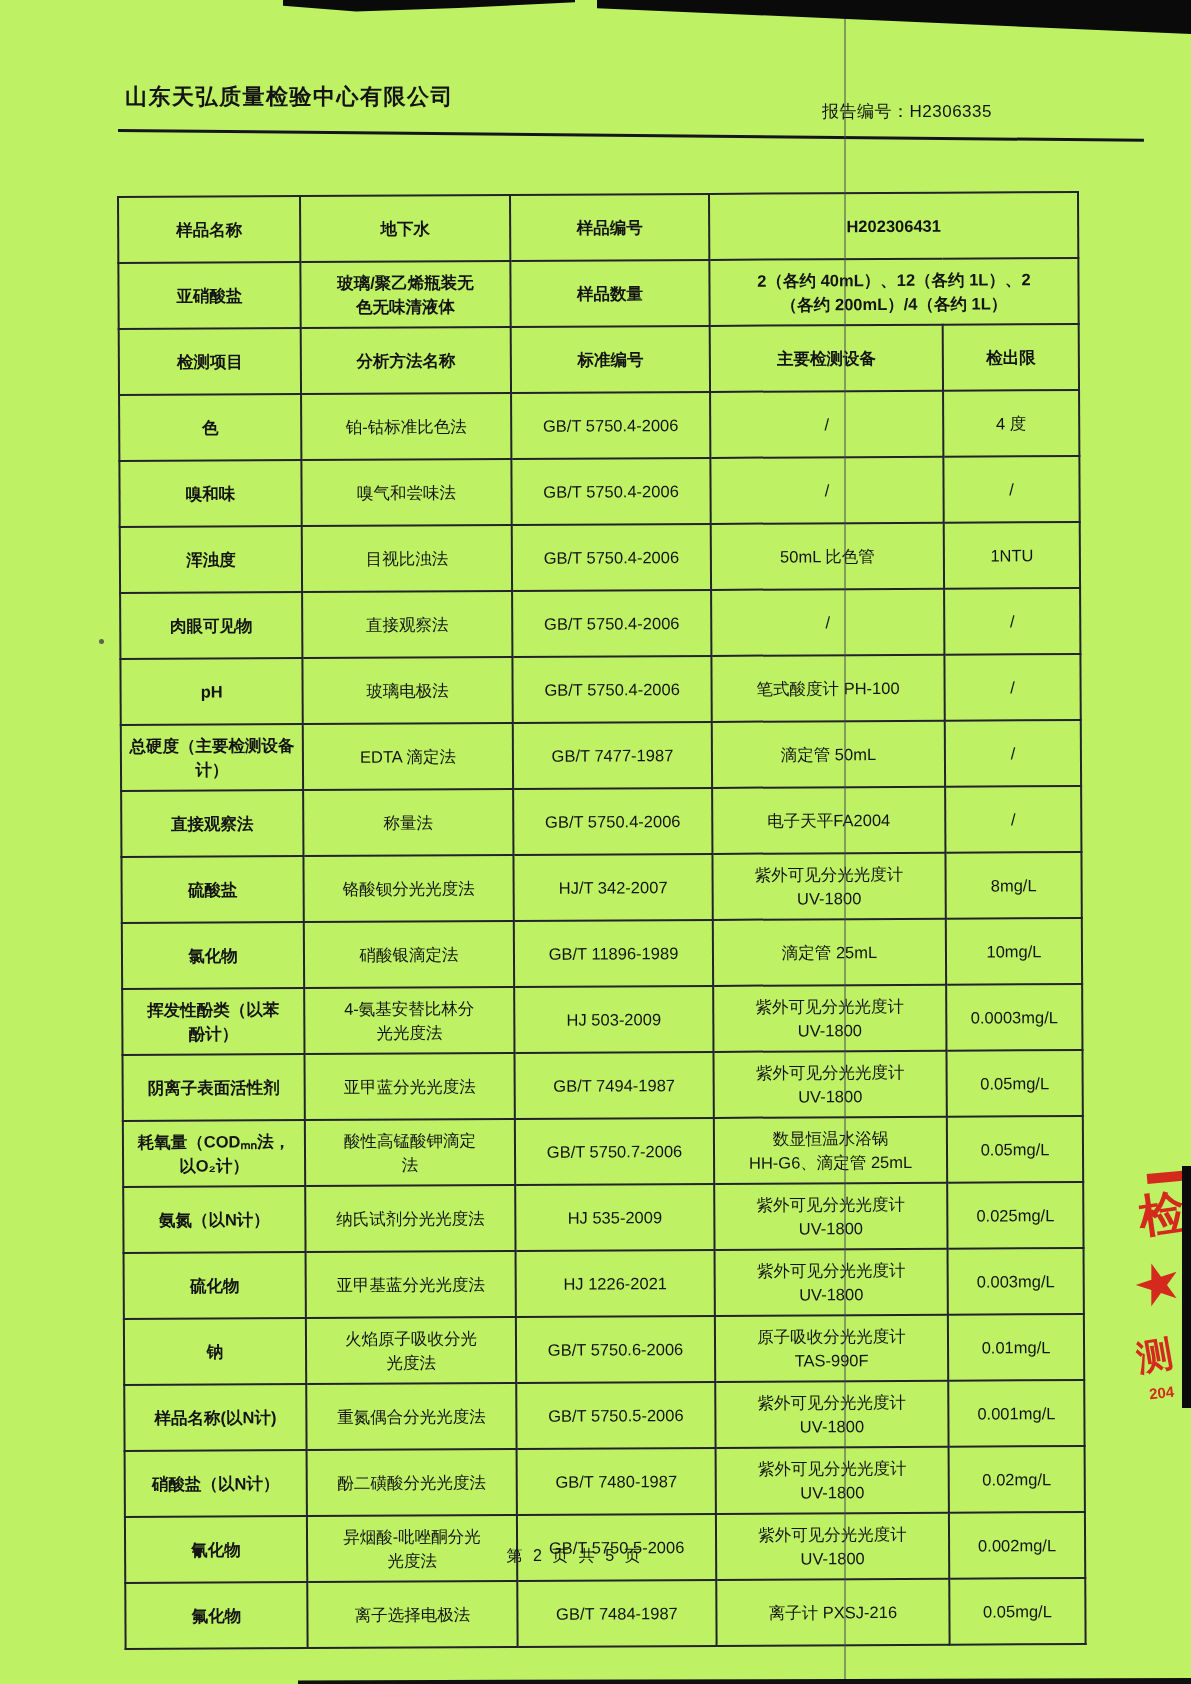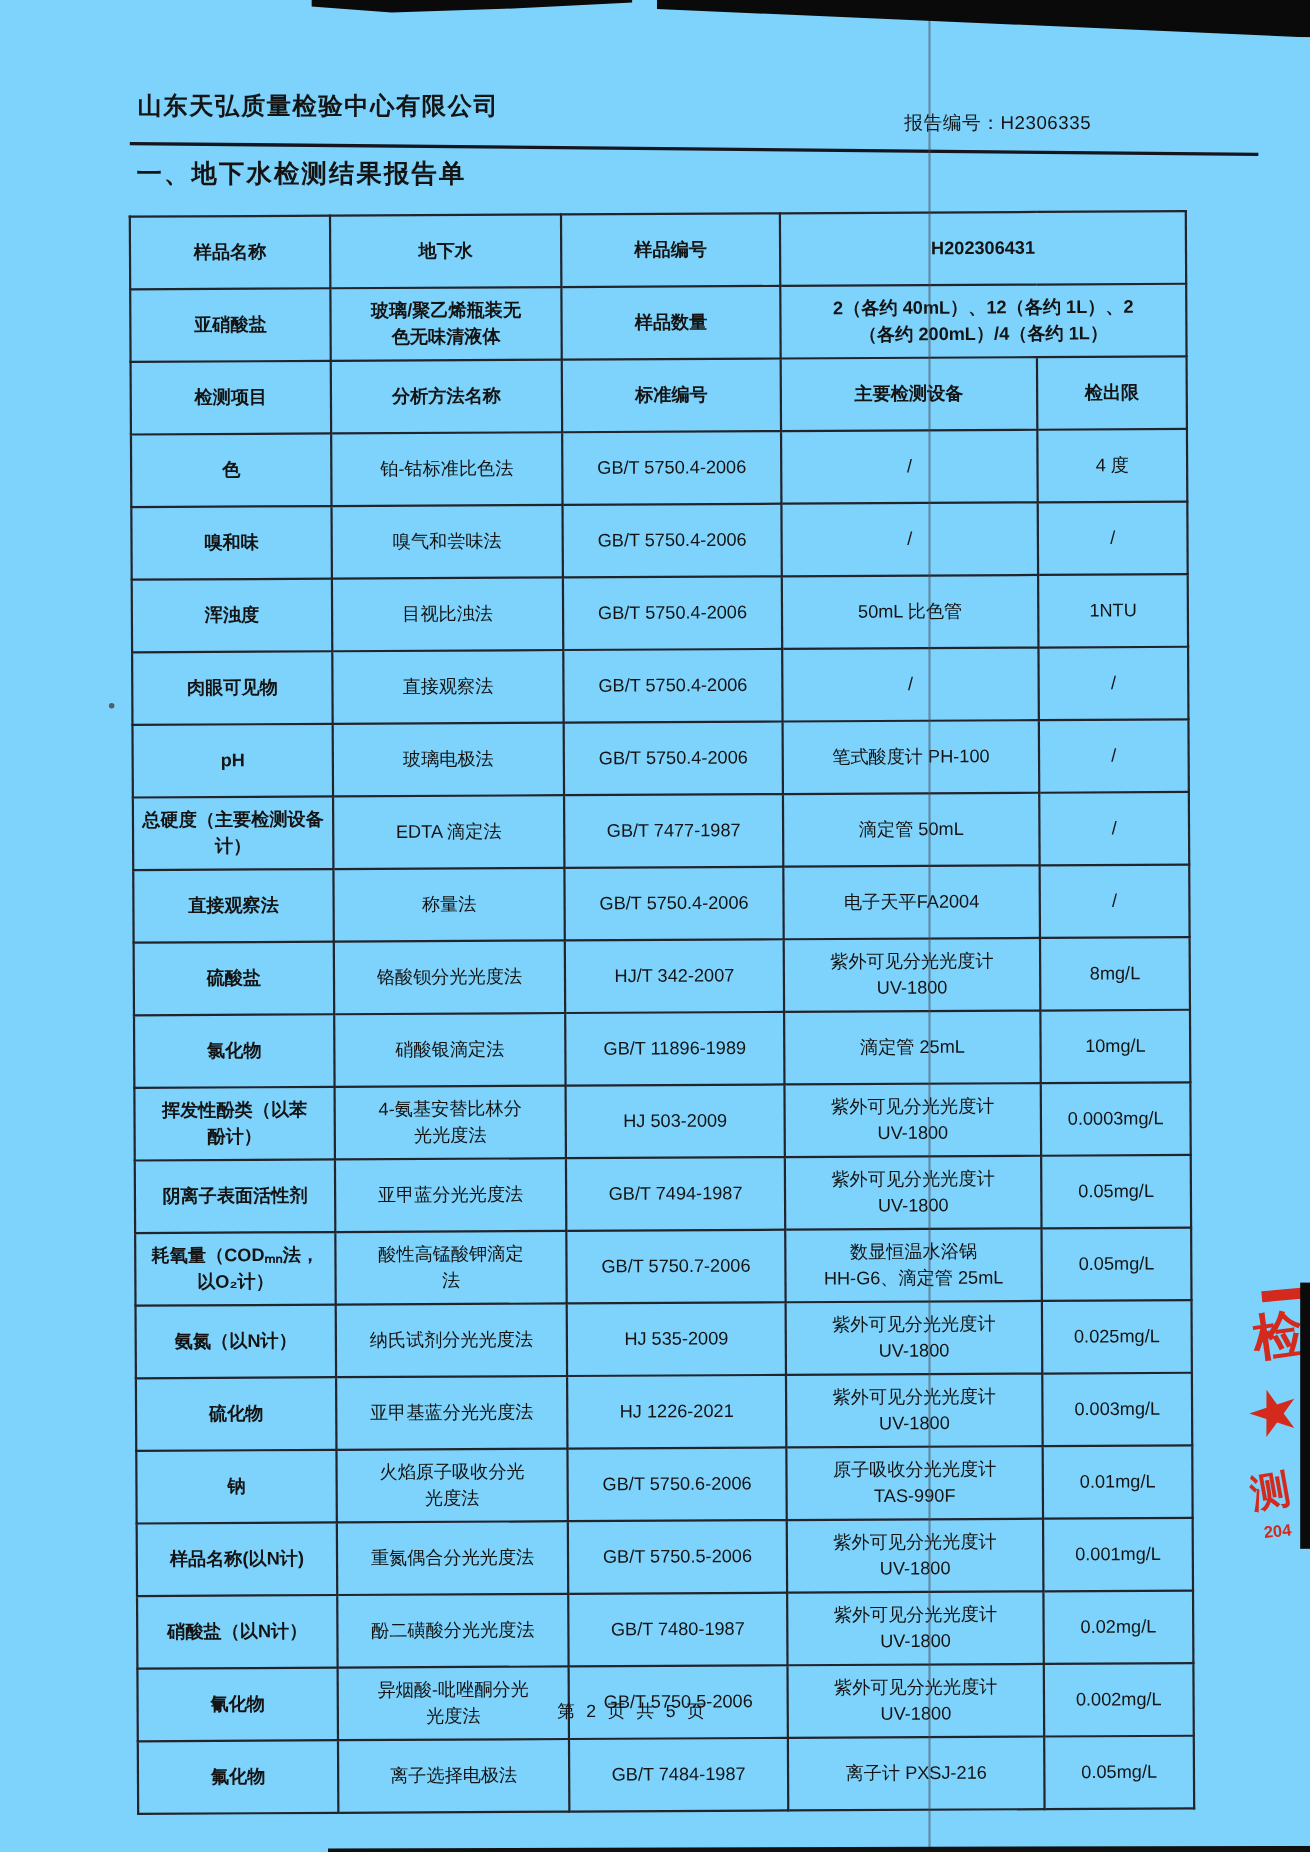--- a/index.html
+++ b/index.html
@@ -1,18 +1,18 @@
 <!DOCTYPE html>
 <html><head>
 <meta charset="utf-8">
 <style>
   html,body { margin:0; padding:0; background:#d9d9d9; }
   .page {
     position:relative; width:1191px; height:1684px; margin:0 auto;
-    background:#7dd3fc; overflow:hidden;
+    background:#bef264; overflow:hidden;
     font-family:"Liberation Sans", sans-serif; color:#141414;
   }
 
   
   .company { position:absolute; left:125px; top:82px; font-size:22px; font-weight:bold; letter-spacing:1.5px; }
   .header-rule { position:absolute; left:118px; top:129px; width:1026px; height:3px; background:#15151f; transform:rotate(0.55deg); transform-origin:left center; }
   .report-no { position:absolute; left:822px; top:100px; font-size:17px; font-weight:normal; letter-spacing:0.5px; }
   .section-title { position:absolute; left:124px; top:142px; font-size:23px; font-weight:bold; letter-spacing:2px; }
 
   
@@ -48,21 +48,20 @@
   .stamp-num   { position:absolute; left:24px; top:226px; font-size:15px; font-weight:bold; transform:rotate(-6deg); }
 </style>
 </head>
 <body>
 
 <div class="page">
 
   <div class="company">山东天弘质量检验中心有限公司</div>
   <div class="report-no">报告编号：H2306335</div>
   <div class="header-rule"></div>
-  <div class="section-title">一、地下水检测结果报告单</div>
 
   <div class="table-wrap">
     <table>
       <colgroup>
         <col style="width:182px">
           <col style="width:210px">
           <col style="width:199px">
           <col style="width:233px">
           <col style="width:136px">
       </colgroup>

